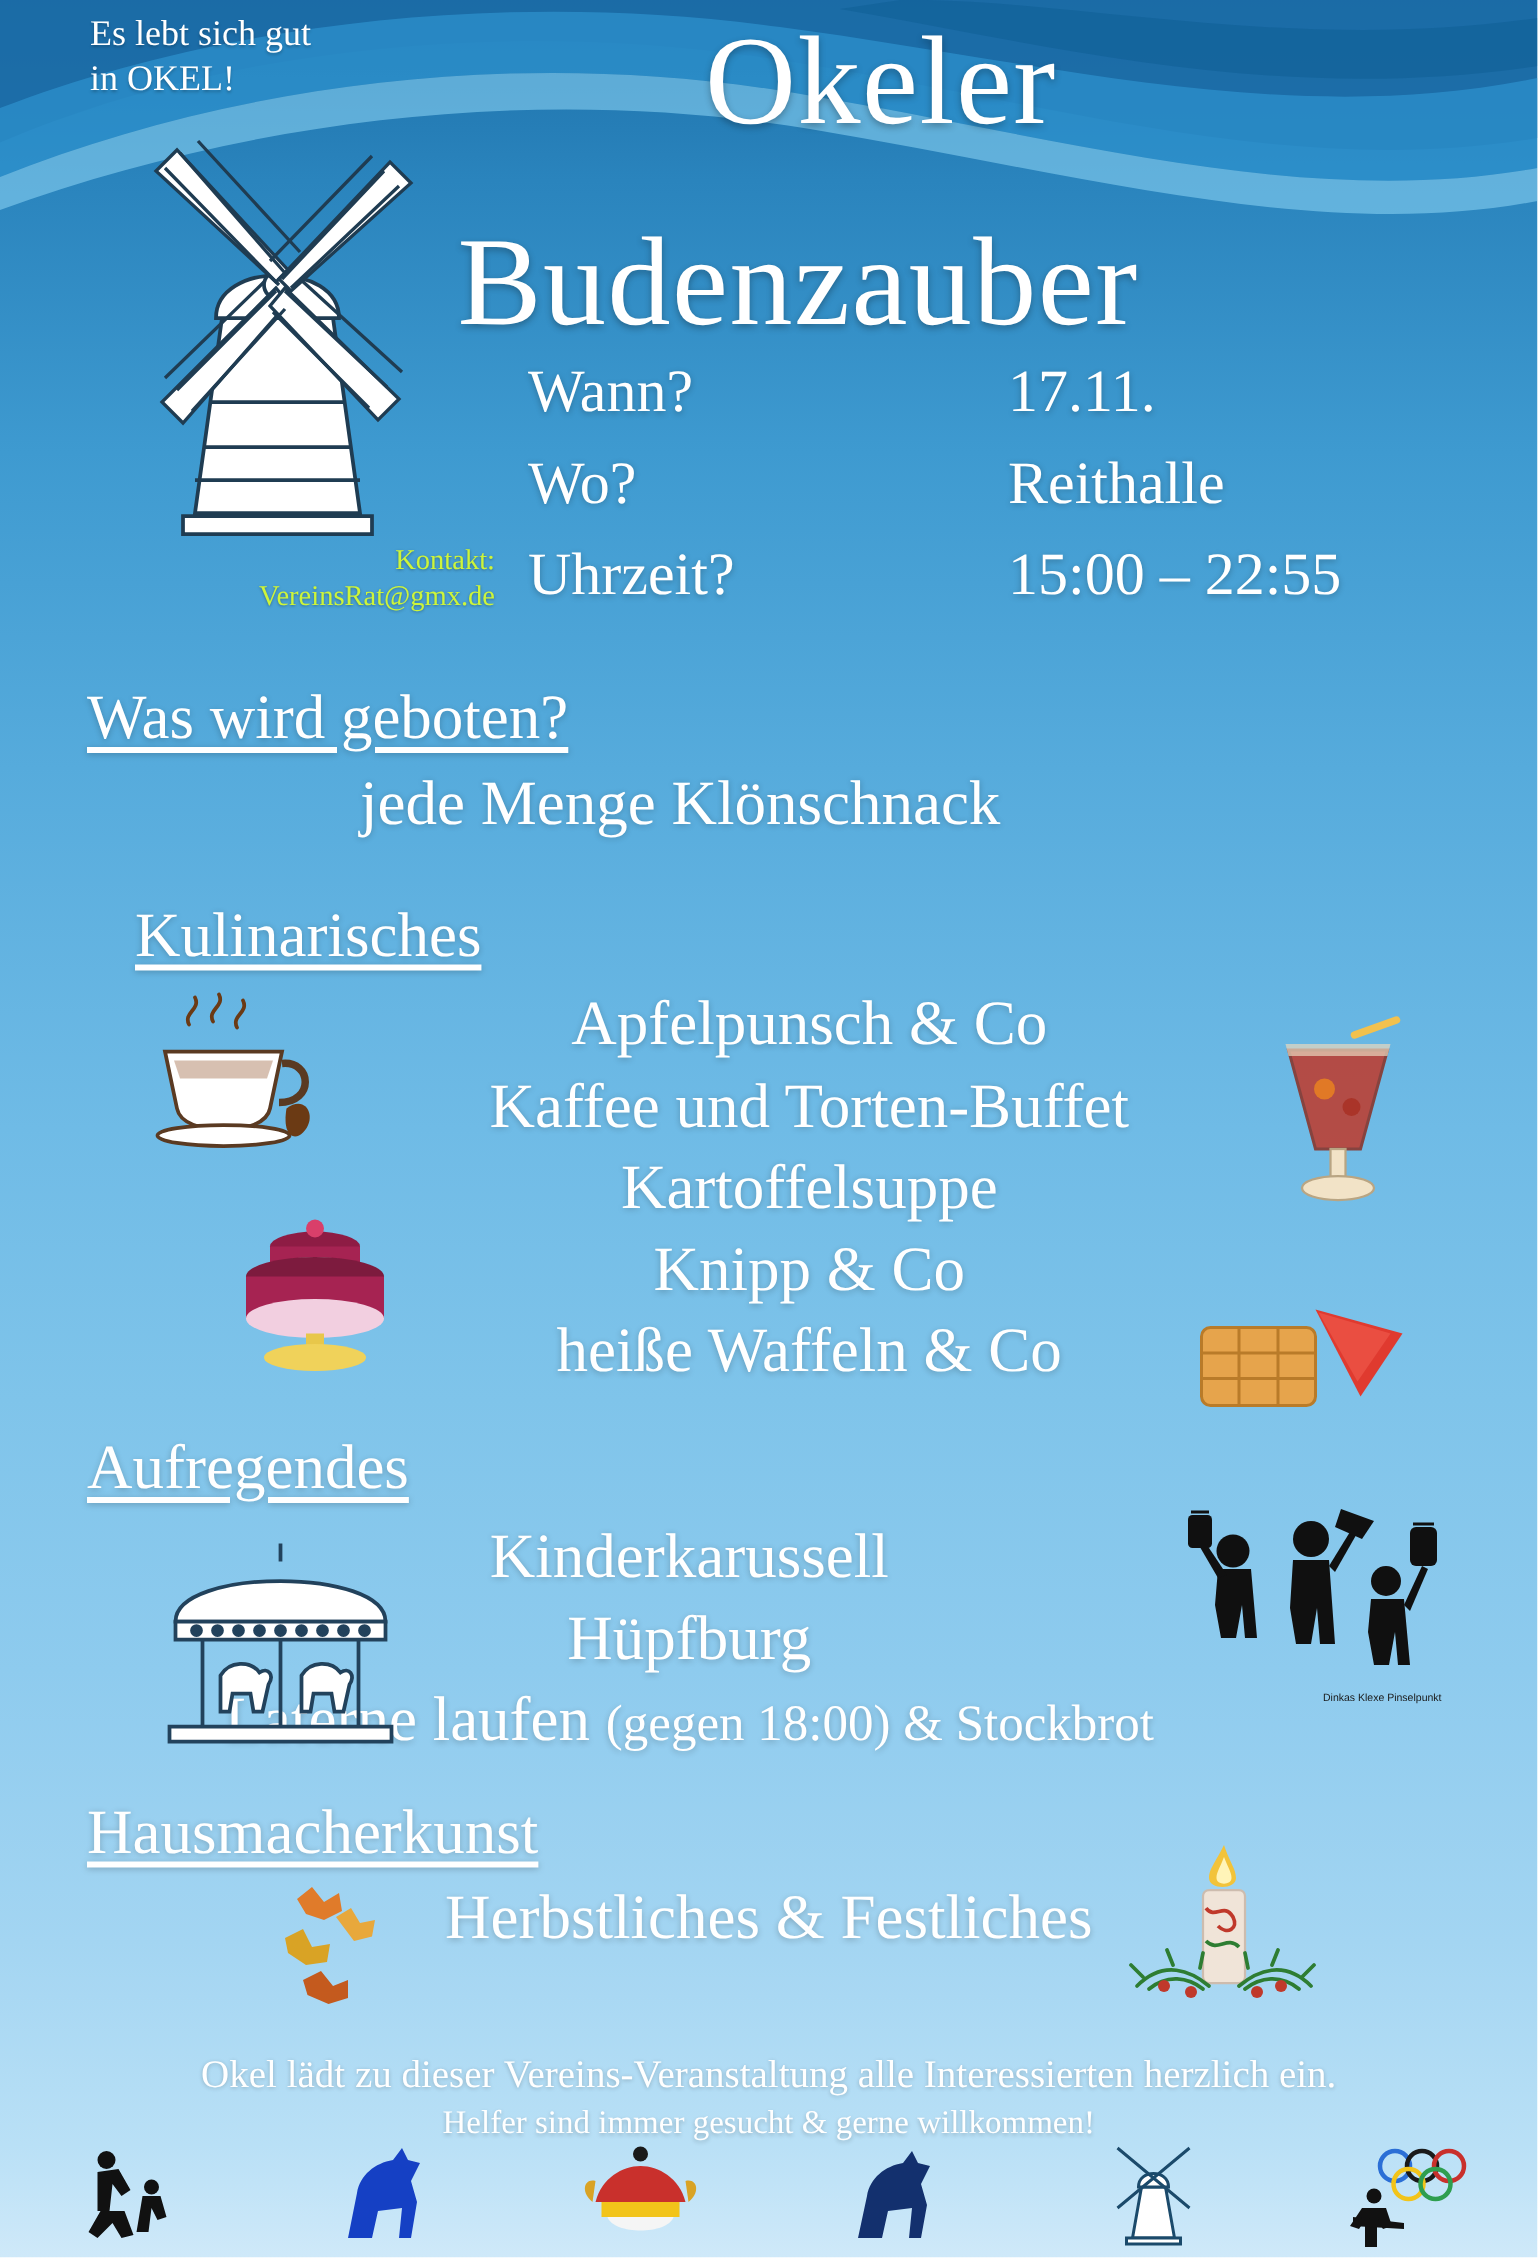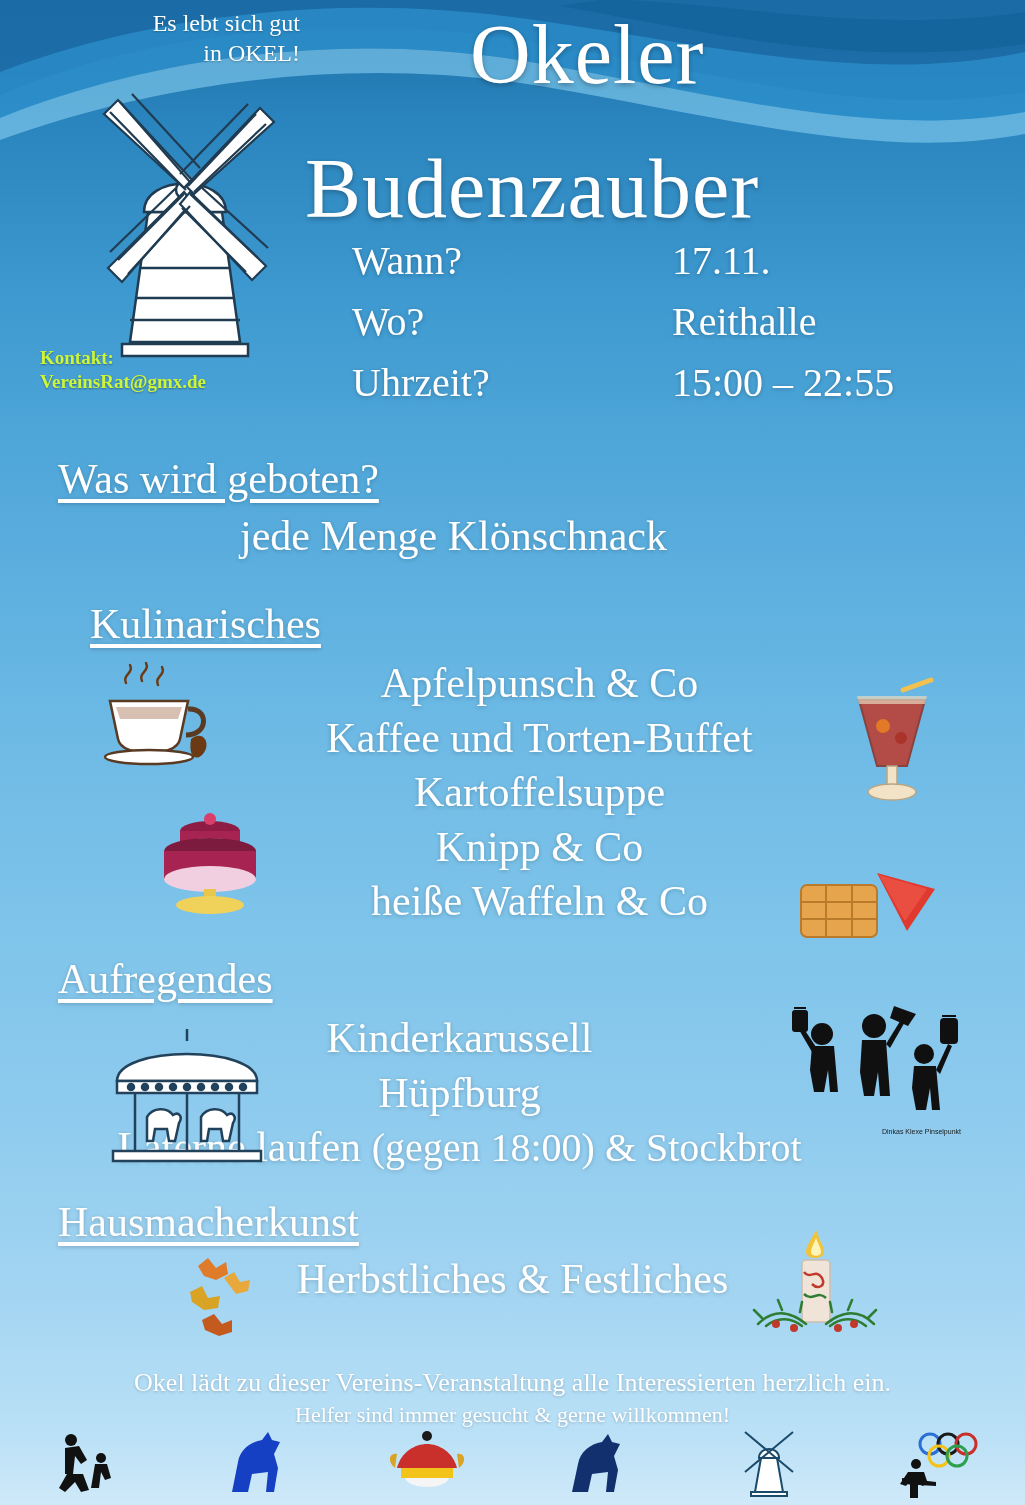--- a/index.html
+++ b/index.html
@@ -39,43 +39,43 @@
   
   .header {
     position: relative;
     height: 430px;
   }
   .tagline {
     position: absolute;
     left: 60px;
     top: 8px;
     width: 240px;
-    text-align: right;
+    text-align: left;
     color: #ffffff;
     font-size: 24px;
     line-height: 1.25;
     text-shadow: 0 1px 2px rgba(0,0,0,.25);
   }
   .windmill {
     position: absolute;
     left: 60px;
     top: 60px;
     width: 250px;
     height: 300px;
   }
   .contact {
     position: absolute;
     left: 40px;
-    top: 346px;
+    top: 362px;
     width: 290px;
-    text-align: left;
+    text-align: right;
     color: #cdf53a;
     font-size: 19px;
     line-height: 1.28;
-    font-weight: bold;
+    font-weight: normal;
     text-shadow: 0 1px 2px rgba(0,0,0,.35);
   }
   .title-1, .title-2 {
     position: absolute;
     color: #ffffff;
     font-weight: normal;
     letter-spacing: 1px;
     text-shadow: 0 2px 5px rgba(0,0,0,.30);
   }
   .title-1 {
@@ -114,21 +114,21 @@
     text-shadow: 0 1px 4px rgba(0,0,0,.22);
   }
   .center-lines {
     color: #ffffff;
     text-align: center;
     font-size: 42px;
     line-height: 1.3;
     text-shadow: 0 1px 4px rgba(0,0,0,.22);
   }
   .sm {
-    font-size: 40px;
+    font-size: 34px;
   }
 
   .block-offer { position: absolute; left: 0; top: 455px; width: 907px; }
   .offer-line { margin-top: 6px; }
 
   .block-kul { position: absolute; left: 0; top: 600px; width: 1025px; padding-left: 32px; }
   .kul-lines { margin-top: 8px; padding-right: 10px; }
 
   .block-auf { position: absolute; left: 0; top: 955px; width: 879px; }
   .auf-lines { margin-top: 8px; padding-left: 40px; }

